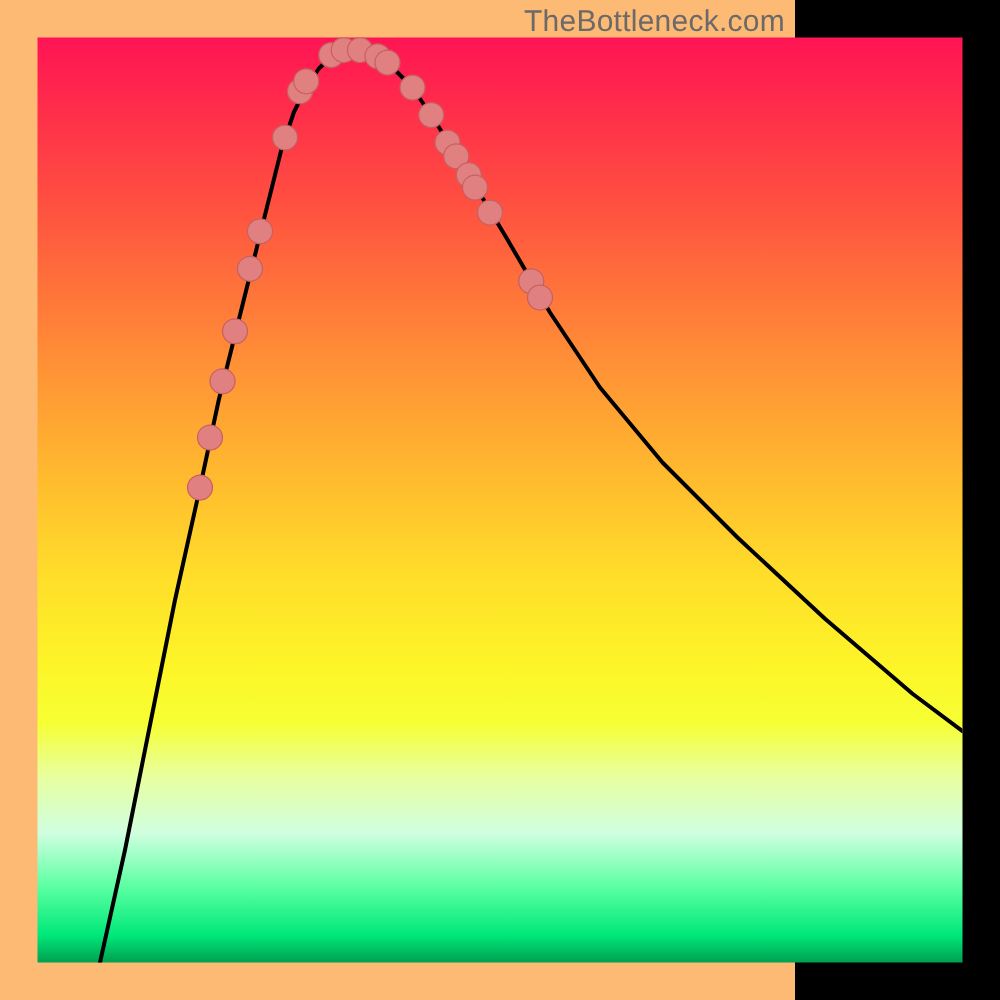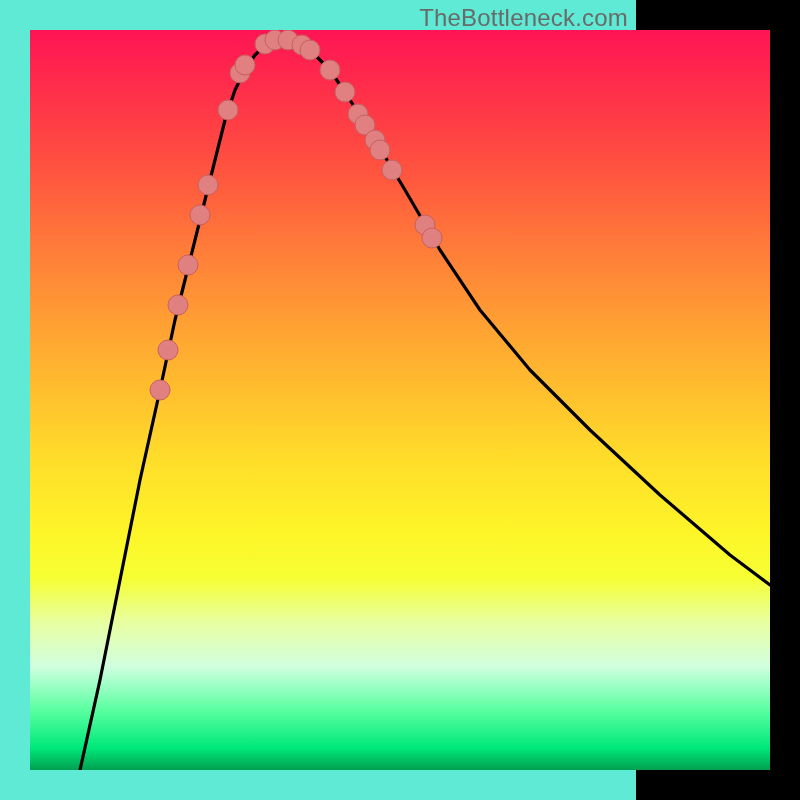--- a/index.html
+++ b/index.html
@@ -10,21 +10,21 @@
     overflow: hidden;
     background: #000;
     font-family: Arial, Helvetica, sans-serif;
   }
   .frame {
     position: absolute;
     top: 0;
     left: 0;
     width: 636px;
     height: 800px;
-    background: #5eead4;
+    background: #fdba74;
   }
   .plot-area {
     position: absolute;
     top: 30px;
     left: 30px;
     width: 740px;
     height: 740px;
     background: linear-gradient(to bottom,
       #ff1454 0%,
       #ff2e4a 8%,

